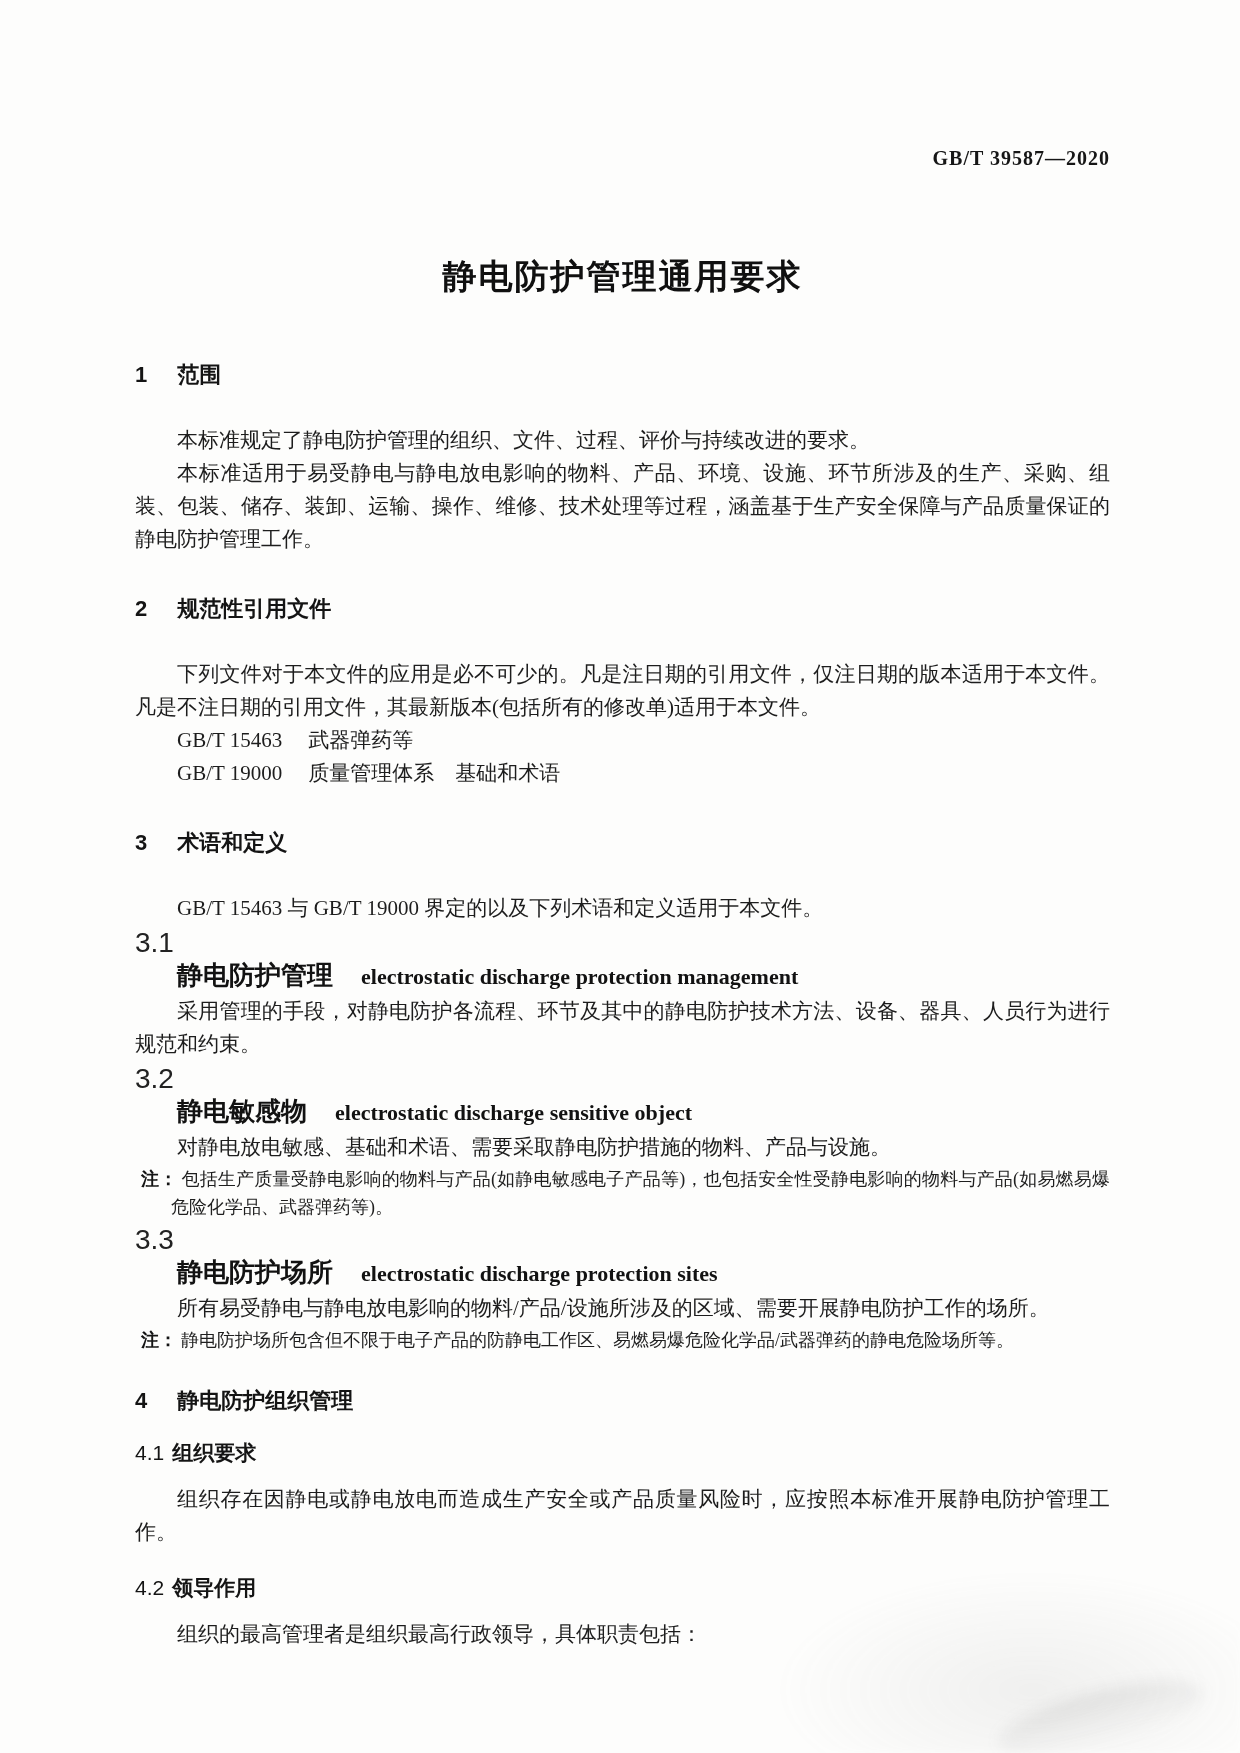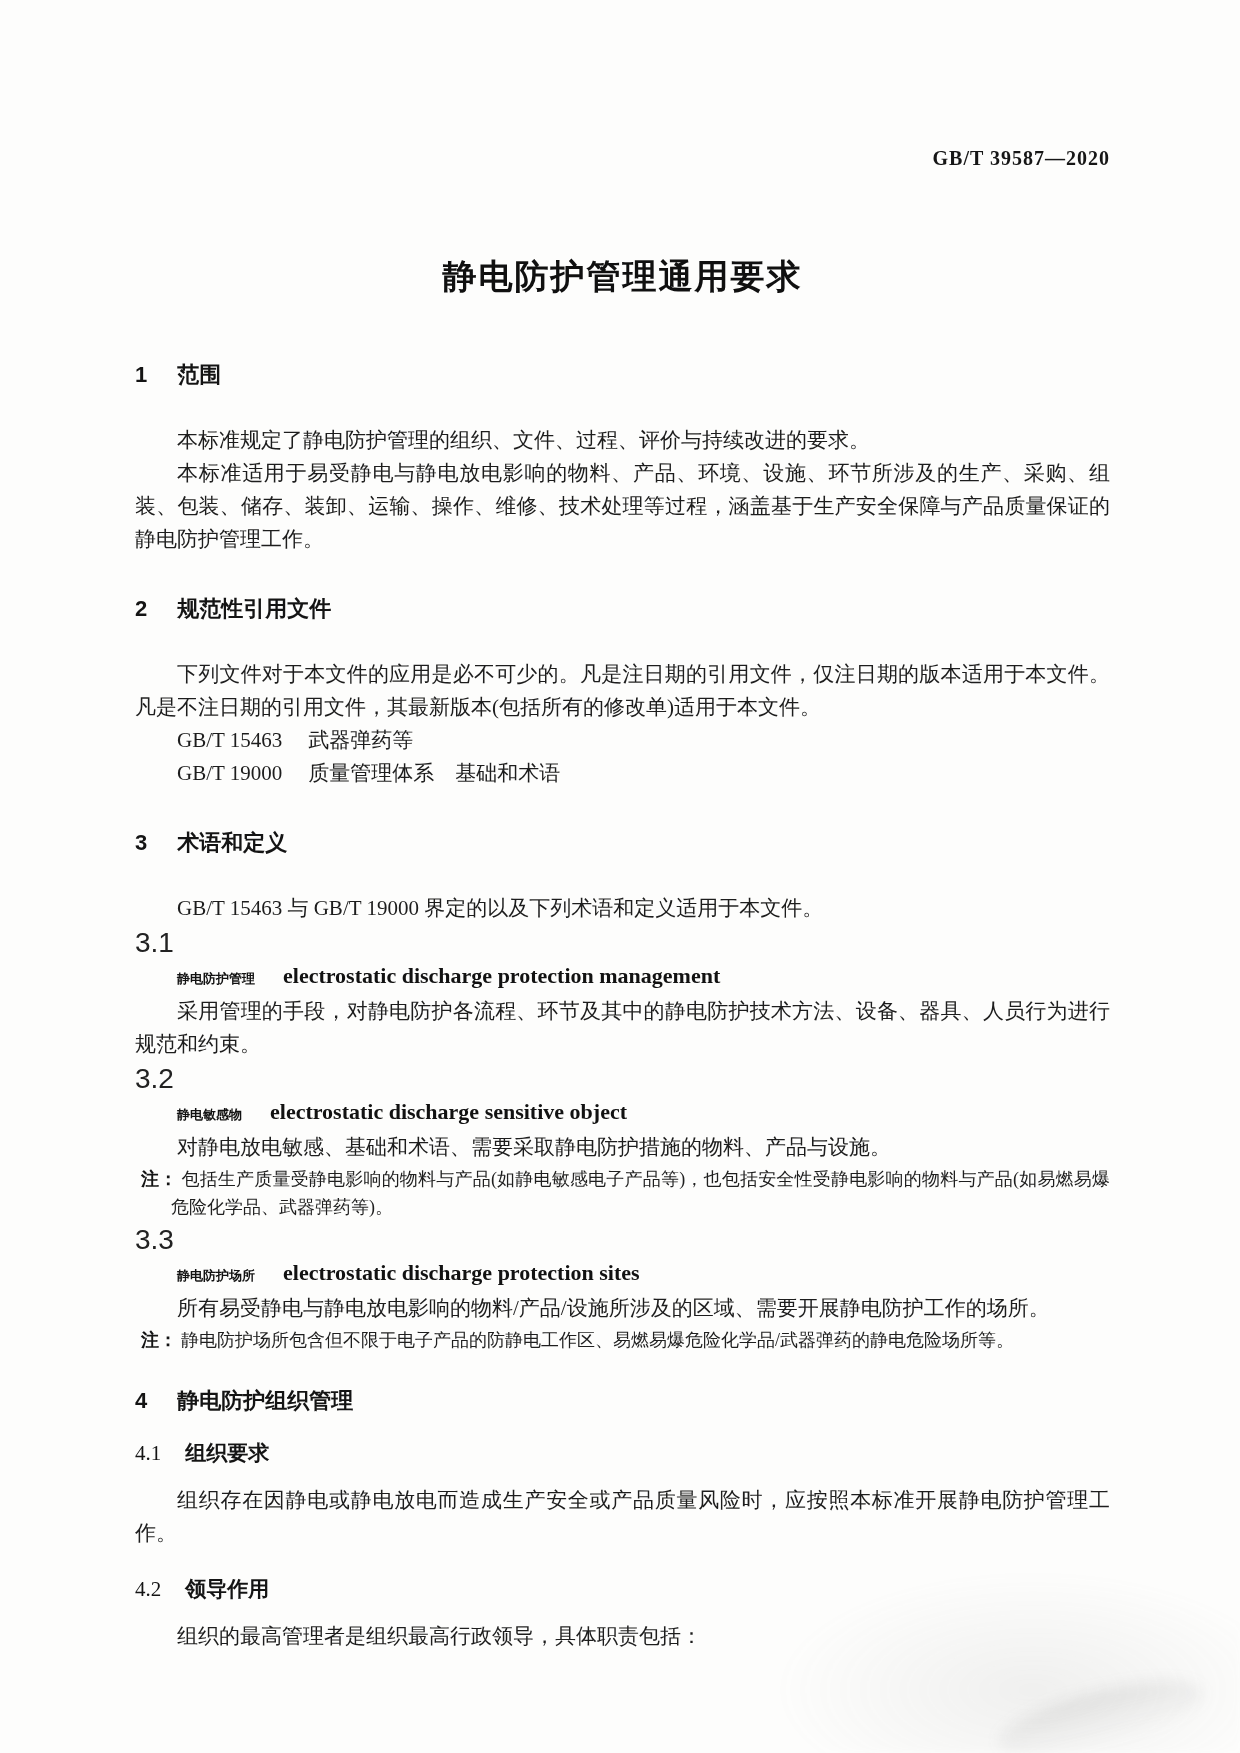--- a/index.html
+++ b/index.html
@@ -50,21 +50,21 @@
   .clause-h.c3 { margin-top: 40px; }
   .clause-h.c4 { margin-top: 34px; margin-bottom: 24px; }
   .sub-h {
     margin: 26px 0 18px 0;
     font-family: "Liberation Sans", sans-serif;
     font-weight: 700;
     font-size: 21px;
     line-height: 25px;
     color: #141414;
   }
-  .sub-h .no { display: inline-block; margin-right: 24px; font-weight: 400; font-family: Liberation Serif, serif; }
+  .sub-h .no { display: inline-block; margin-right: 8px; font-weight: 400; font-family: Liberation Sans, sans-serif; }
   .para {
     margin: 0;
     font-family: "Liberation Serif", serif;
     font-size: 21px;
     line-height: 33px;
     text-align: justify;
     text-indent: 42px;
     color: #1d1d1d;
   }
   .ref-line {
@@ -85,21 +85,21 @@
     color: #222;
   }
   .term-line {
     margin: 0;
     padding-left: 42px;
     line-height: 33px;
   }
   .term-zh {
     font-family: Liberation Sans, sans-serif;
     font-weight: 700;
-    font-size: 13px;
+    font-size: 26px;
     margin-right: 28px;
     color: #121212;
   }
   .term-en {
     font-family: "Liberation Serif", serif;
     font-weight: 700;
     font-size: 22px;
     color: #121212;
   }
   .def {

